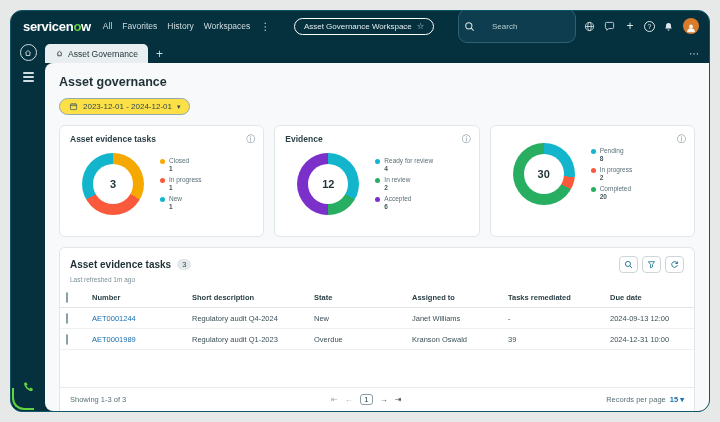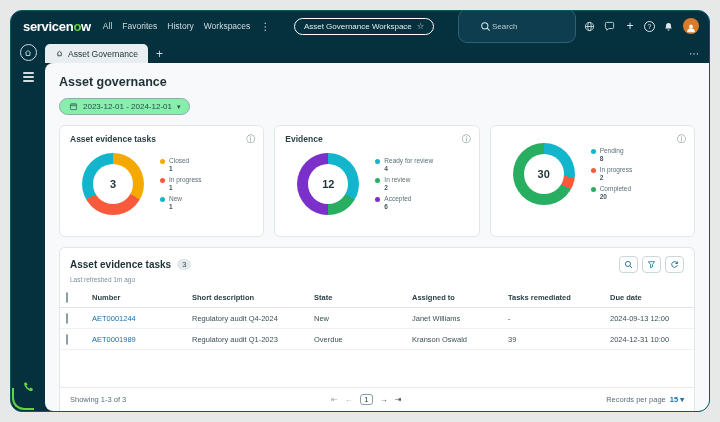--- a/index.html
+++ b/index.html
@@ -19,21 +19,21 @@
   .logo { font-size:13px; font-weight:bold; color:#ffffff; letter-spacing:-0.3px; cursor:pointer; }
   .logo .logo-o { color:#63d43f; }
   .nav { display:flex; align-items:center; gap:10px; font-size:8.5px; color:#cfdde1; }
   .nav-item { cursor:pointer; }
   .kebab { font-size:10px; }
   .ws-pill { display:flex; align-items:center; gap:5px; border:1px solid #ffffff; border-radius:11px;
     padding:2.5px 9px; font-size:8px; color:#e3ecee; cursor:pointer; white-space:nowrap; }
   .ws-pill .star { font-size:8.5px; color:#cfdde1; }
   .top-right { display:flex; align-items:center; gap:8px; }
   .search-pill { width:118px; height:34px; background:#0d3d4e; border:1px solid #2f6274; border-radius:9px;
-    display:flex; align-items:center; gap:0; padding:0 21px; font-size:8px; color:#b9cdd2; }
+    display:flex; align-items:center; gap:16px; padding:0 5px; font-size:8px; color:#b9cdd2; }
   .tico { width:12px; height:12px; color:#dde7e9; display:flex; align-items:center; justify-content:center; cursor:pointer; }
   .tico svg { width:11px; height:11px; }
   .circle-q { width:11px; height:11px; border:1px solid #dde7e9; border-radius:50%; font-size:7px;
     display:flex; align-items:center; justify-content:center; color:#dde7e9; cursor:pointer; }
   .avatar { width:16px; height:16px; border-radius:50%; background:#d97b29; display:flex; align-items:flex-end;
     justify-content:center; overflow:hidden; cursor:pointer; }
   .avatar svg { width:12px; height:12px; }
 
   
   .body-row { flex:1; display:flex; min-height:0; }
@@ -51,21 +51,21 @@
   .tabbar { height:22px; flex:0 0 22px; display:flex; align-items:flex-end; color:#cfdde1; }
   .tab-active { background:#e9eef0; color:#1d3136; border-radius:5px 5px 0 0; height:19px;
     display:flex; align-items:center; gap:4px; padding:0 10px; font-size:8.5px; cursor:pointer; }
   .tab-active svg { width:9px; height:9px; }
   .tab-add { font-size:12px; padding:0 8px 2px; cursor:pointer; color:#cfdde1; }
   .tab-more { margin-left:auto; padding:0 10px 4px; font-size:10px; cursor:pointer; }
 
   .content { flex:1; background:#f7f9fa; border-radius:8px 0 0 8px; padding:10px 14px 0 14px;
     display:flex; flex-direction:column; min-height:0; }
   .page-title { font-size:12.5px; font-weight:bold; color:#1d3136; margin:2px 0 9px; }
-  .date-pill { display:inline-flex; align-items:center; gap:5px; border:1px solid #93a9b0; background:#86efac;
+  .date-pill { display:inline-flex; align-items:center; gap:5px; border:1px solid #93a9b0; background:#fde047;
     border-radius:12px; padding:3px 9px; font-size:8px; color:#2e4a52; width:fit-content; cursor:pointer; }
   .date-pill svg { width:9px; height:9px; color:#2e4a52; }
 
   
   .cards { display:flex; gap:10px; margin-top:10px; }
   .card { flex:1; background:#fff; border:1px solid #e1e7e9; border-radius:6px; padding:8px 10px;
     height:112px; position:relative; }
   .card-title { font-size:8.5px; font-weight:bold; color:#2a3f45; }
   .info { position:absolute; top:7px; right:8px; font-size:9px; color:#7b8f96; cursor:pointer; }
   .card-body { display:flex; align-items:center; gap:16px; margin-top:9px; padding-left:12px; }

